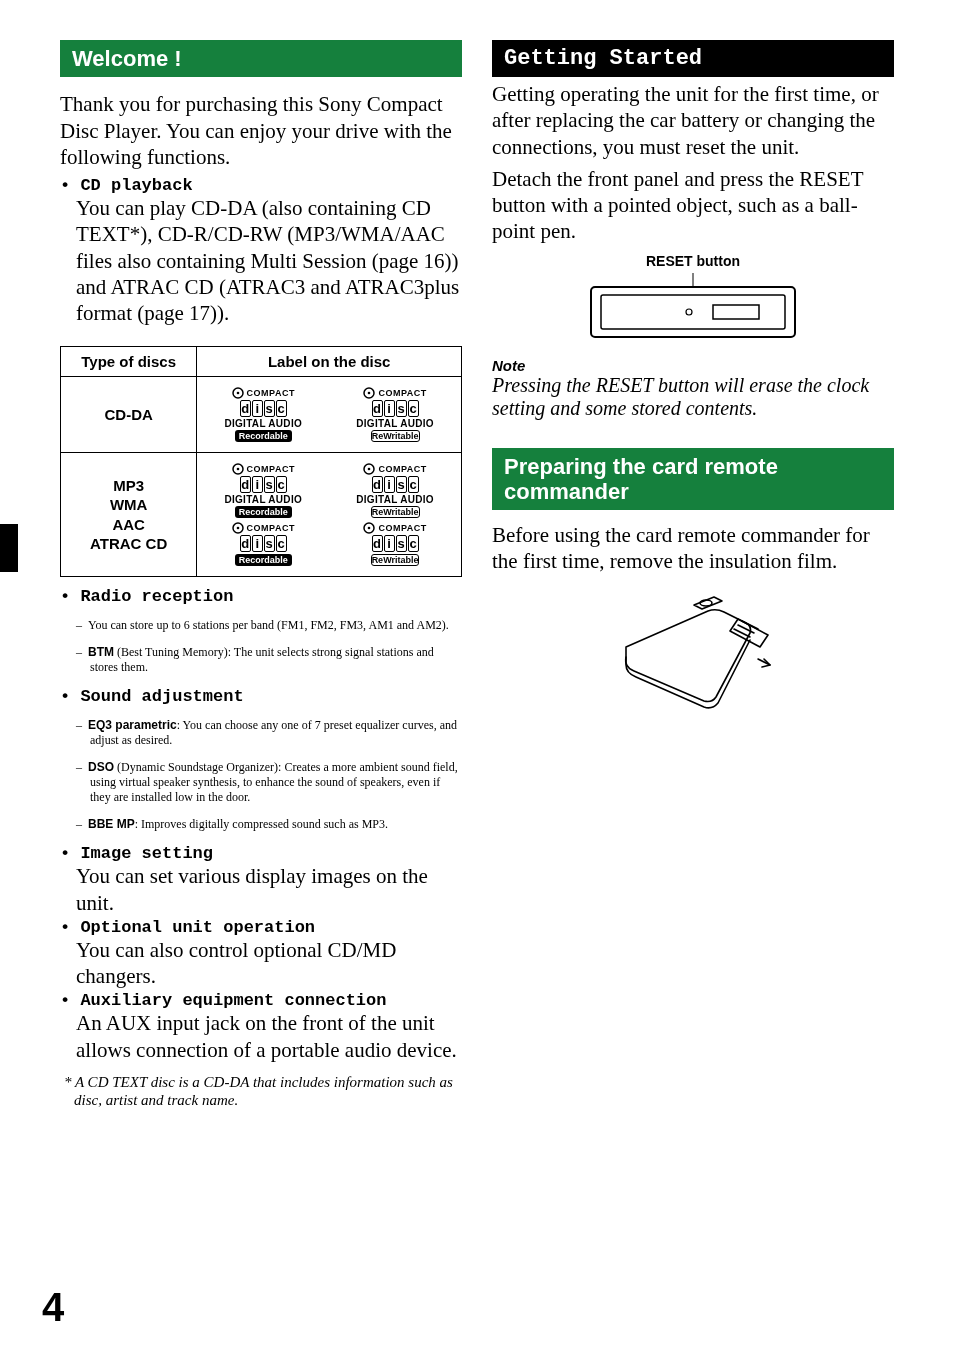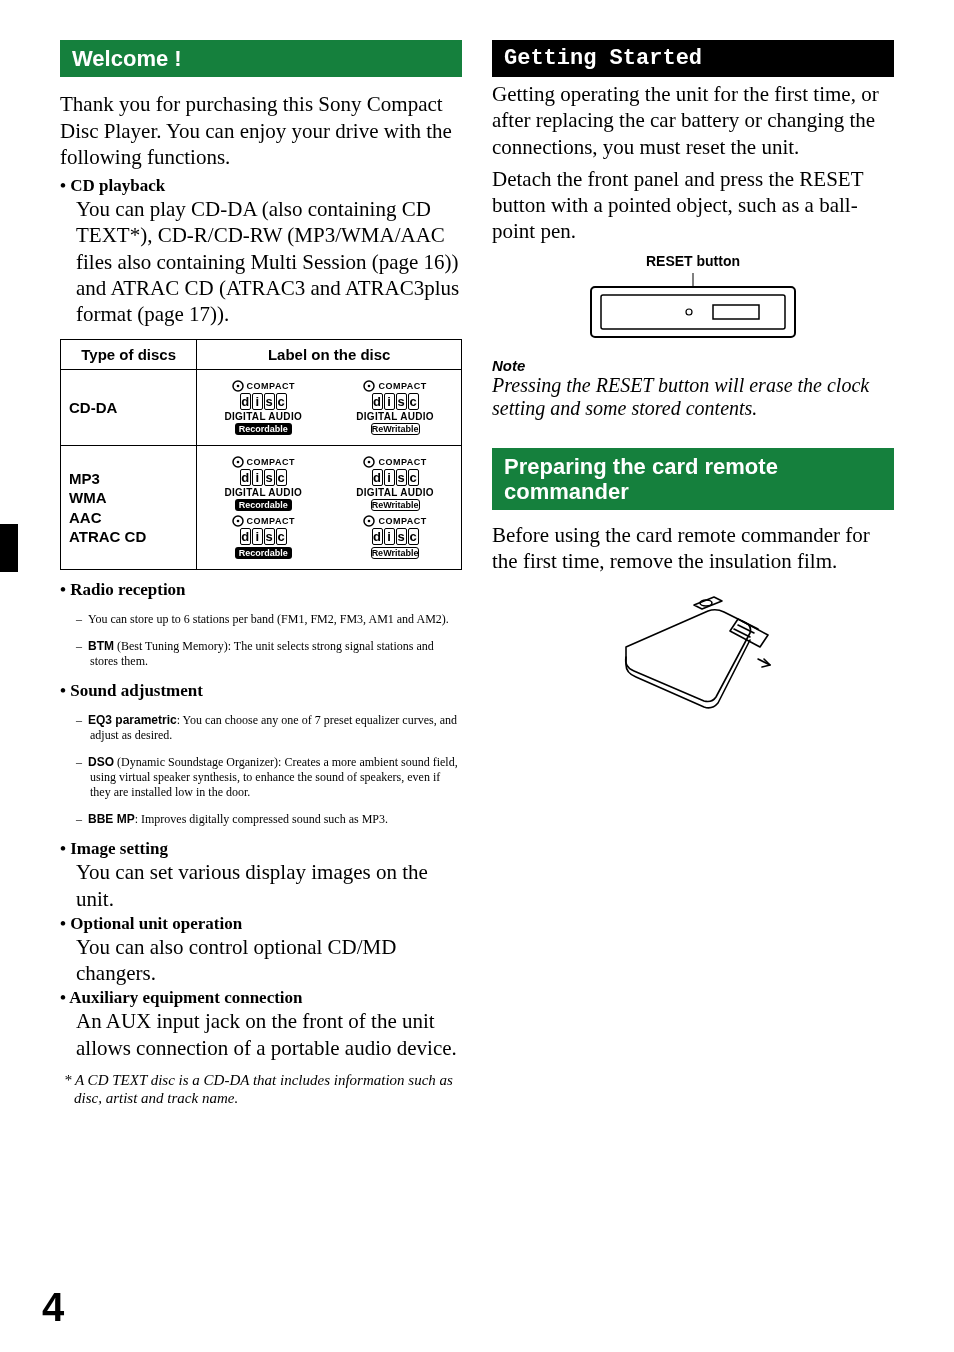--- a/index.html
+++ b/index.html
@@ -41,21 +41,21 @@
     padding: 6px 12px;
     margin: 0 0 12px 0;
     line-height: 1.15;
   }
   .body-text {
     font-size: 21px;
     line-height: 1.25;
     margin: 0 0 6px 0;
   }
   .bullet-line {
-    font-family: Liberation Serif, serif;
+    font-family: Liberation Mono, monospace;
     font-weight: bold;
     font-size: 17px;
     margin-top: 2px;
   }
   .indent1 { margin-left: 16px; }
   .indent2 { margin-left: 30px; }
   .sub-line { font-size: 12px; line-height: 1.25; }
   .sub-line .dash { display: inline-block; width: 12px; margin-left: -14px; }
   .bold-sans { font-family: Arial, Helvetica, sans-serif; font-weight: bold; }
   .footnote {
@@ -74,31 +74,31 @@
     margin-top: 14px;
   }
   .note-body {
     font-style: italic;
     font-size: 20px;
     line-height: 1.15;
   }
   table.disc-table {
     border-collapse: collapse;
     width: 100%;
-    margin: 12px 0 10px 0;
+    margin: 20px 0 10px 0;
   }
   table.disc-table th, table.disc-table td {
     border: 1.5px solid #000;
     padding: 6px 8px;
     font-family: Arial, Helvetica, sans-serif;
     font-size: 15px;
     vertical-align: middle;
   }
   table.disc-table th { font-weight: bold; text-align: center; }
-  table.disc-table td.typecell { font-weight: bold; line-height: 1.3; }
+  table.disc-table td.typecell { font-weight: bold; text-align: center; line-height: 1.3; }
   .logo-row { display: flex; justify-content: space-around; gap: 16px; margin: 4px 0; }
   .logo-stack { display: flex; flex-direction: column; align-items: center; }
   .logo-disc { font-family: Arial, Helvetica, sans-serif; font-weight: bold; font-size: 9px; letter-spacing: 0.5px; display: flex; align-items: center; gap: 3px; }
   .logo-disc svg { display: inline-block; }
   .logo-shapes { display:flex; gap:1px; margin: 1px 0; }
   .logo-shapes span { display:inline-block; border:1.5px solid #000; border-radius:2px; font-family: Arial; font-weight:bold; font-size:13px; line-height:15px; height:17px; width:11px; text-align:center; }
   .logo-digital { font-family: Arial, Helvetica, sans-serif; font-weight: bold; font-size: 10px; letter-spacing: 0.3px; }
   .logo-tag-solid { background:#000; color:#fff; font-family: Arial; font-weight:bold; font-size:9px; padding:1px 4px; border-radius:3px; margin-top:1px; }
   .logo-tag-outline { border:1.5px solid #000; color:#000; font-family: Arial; font-weight:bold; font-size:9px; padding:0px 0; border-radius:3px; margin-top:1px; }
 

